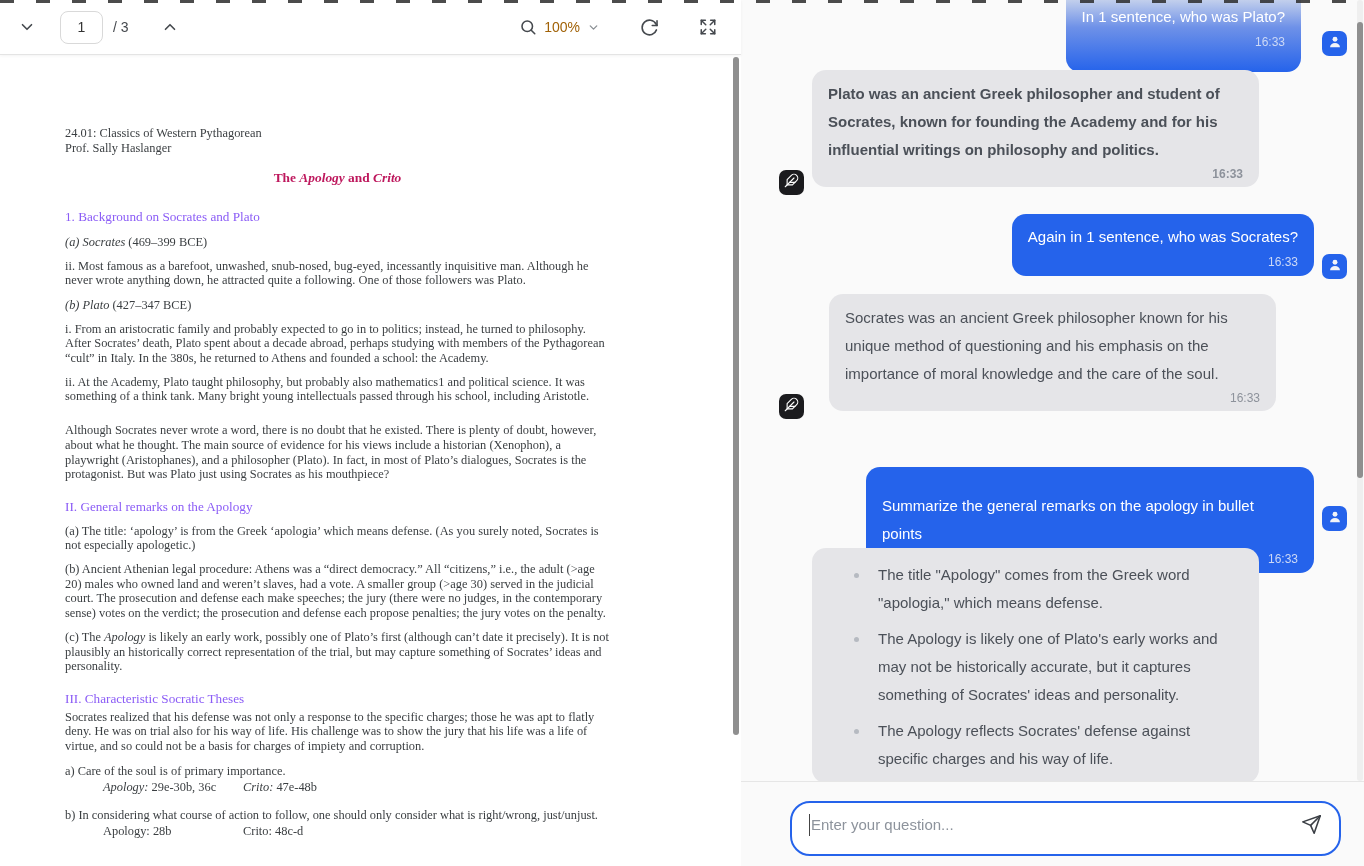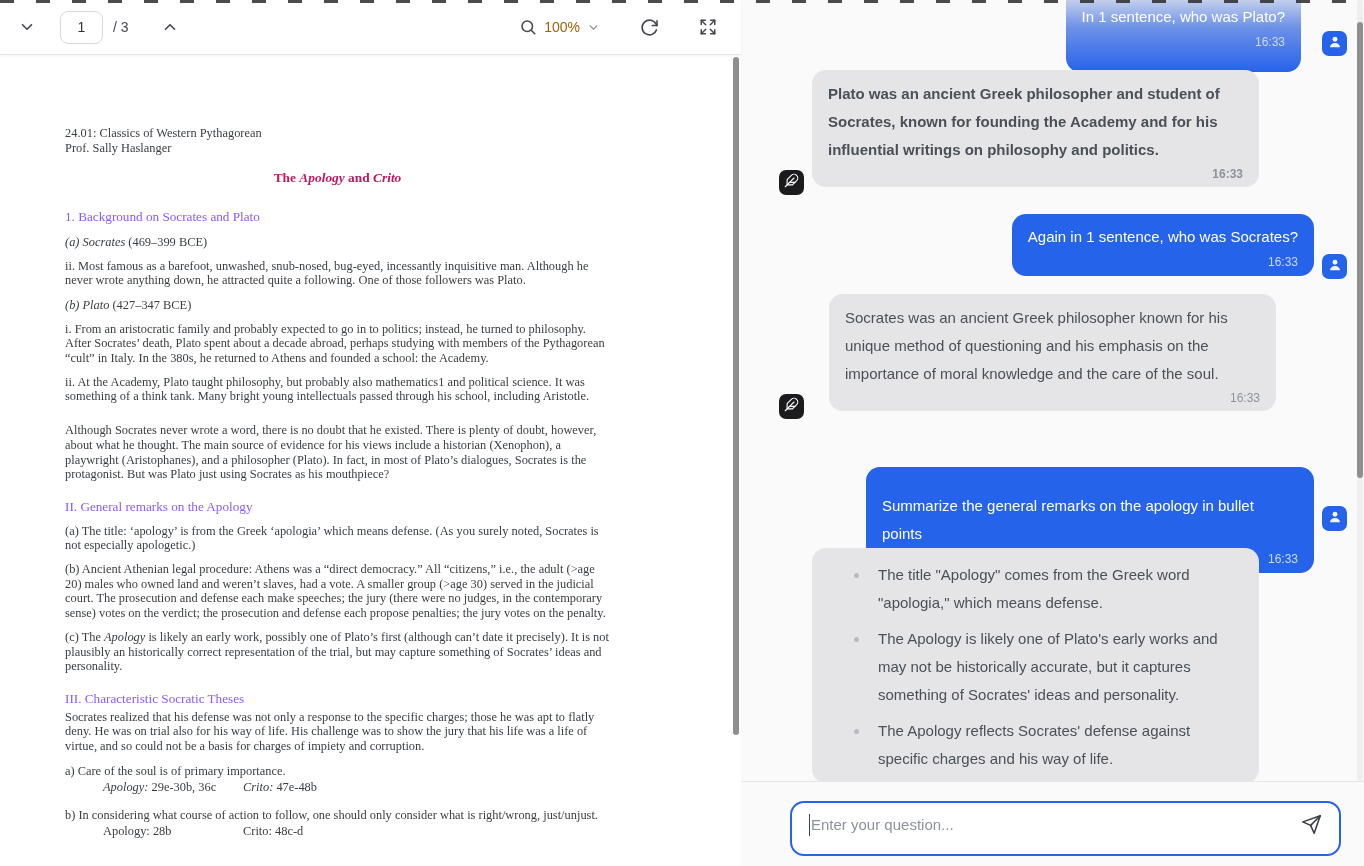--- a/index.html
+++ b/index.html
@@ -72,21 +72,21 @@
   .av-a1 { top:170px; left:38px; } .av-a2 { top:394px; left:38px; }
 
   .bullet-item { position:relative; padding-left:48px; margin-bottom:8px; }
   .bullet-item:last-child { margin-bottom:0; }
   .bullet-item::before { content:""; position:absolute; left:24px; top:12px; width:5px; height:5px;
     border-radius:50%; background:#b6bac1; }
 
   .chat-input-bar { position:absolute; left:0; right:0; top:781px; height:85px;
     border-top:1px solid #e6e6e6; background:#fafafa; }
   .chat-input-box { position:absolute; left:49px; top:19px; width:551px; height:55px; background:#fff;
-    border:2px solid #2563eb; border-radius:14px; display:flex; align-items:center; padding:0 16px 8px 17px; }
+    border:2px solid #2563eb; border-radius:20px; display:flex; align-items:center; padding:0 16px 8px 17px; }
   .chat-input { flex:1; border:none; outline:none; font-size:15px; color:#333; background:transparent;
     font-family:inherit; }
   .chat-input::placeholder { color:#8d939c; }
   .caret { width:1px; height:22px; background:#444; margin-right:1px; flex:none; }
   .send-btn { width:24px; height:24px; display:flex; align-items:center; justify-content:center;
     cursor:pointer; flex:none; }
 </style>
 </head>
 <body>
 

